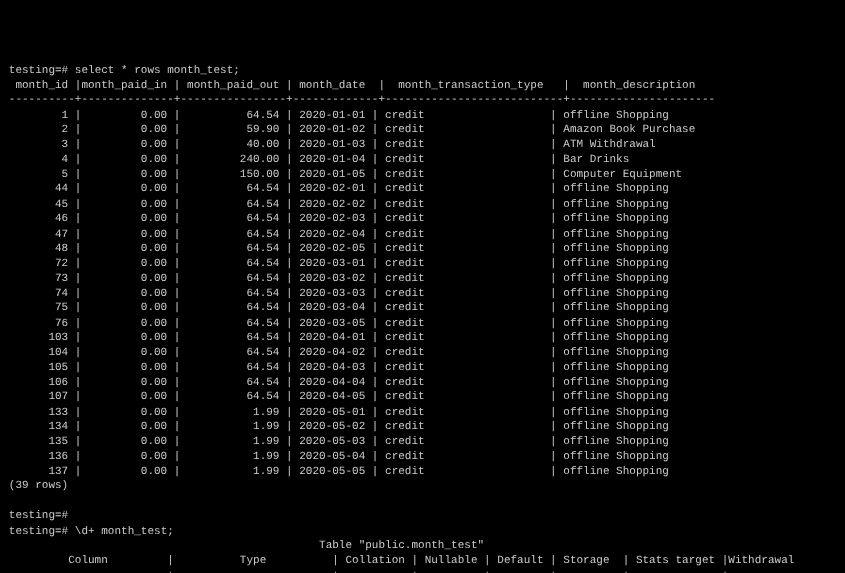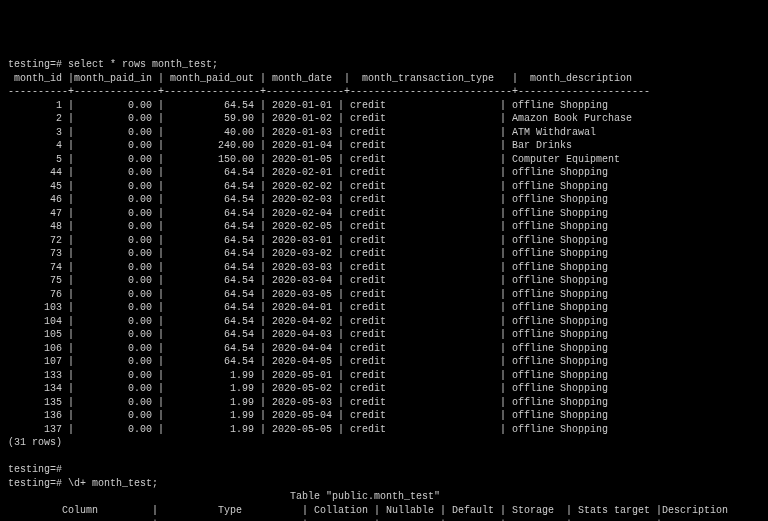--- a/index.html
+++ b/index.html
@@ -39,25 +39,25 @@
       103 |         0.00 |          64.54 | 2020-04-01 | credit                   | offline Shopping
       104 |         0.00 |          64.54 | 2020-04-02 | credit                   | offline Shopping
       105 |         0.00 |          64.54 | 2020-04-03 | credit                   | offline Shopping
       106 |         0.00 |          64.54 | 2020-04-04 | credit                   | offline Shopping
       107 |         0.00 |          64.54 | 2020-04-05 | credit                   | offline Shopping
       133 |         0.00 |           1.99 | 2020-05-01 | credit                   | offline Shopping
       134 |         0.00 |           1.99 | 2020-05-02 | credit                   | offline Shopping
       135 |         0.00 |           1.99 | 2020-05-03 | credit                   | offline Shopping
       136 |         0.00 |           1.99 | 2020-05-04 | credit                   | offline Shopping
       137 |         0.00 |           1.99 | 2020-05-05 | credit                   | offline Shopping
-</span><span>(31 rows)</span>
+</span><span>(39 rows)</span>
 
 <span>testing=#</span>
 <span>testing=#</span> <span>\d+ month_test;</span>
 <span id="ttitle">                                               Table "public.month_test"                                                </span>
-<span id="hdr2">         Column         |          Type          | Collation | Nullable | Default | Storage  | Stats target |Description </span>
+<span id="hdr2">         Column         |          Type          | Collation | Nullable | Default | Storage  | Stats target |Withdrawal </span>
 <span id="div2">------------------------+------------------------+-----------+----------+---------+----------+--------------+------------</span>
 
  
 </div>
 
 
 
 
 </body></html>

